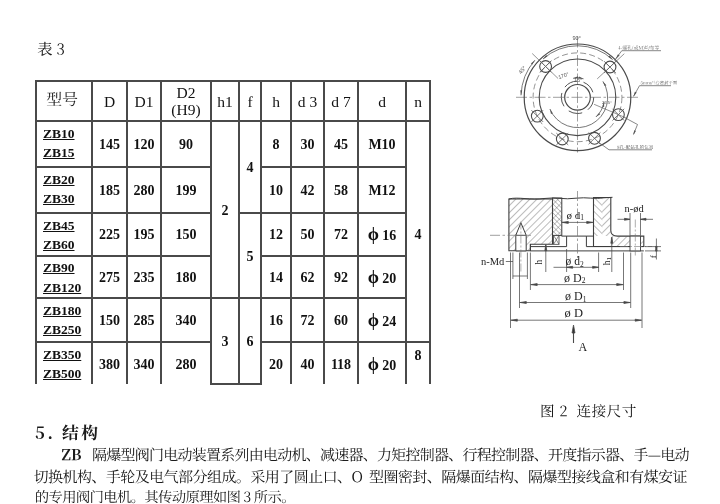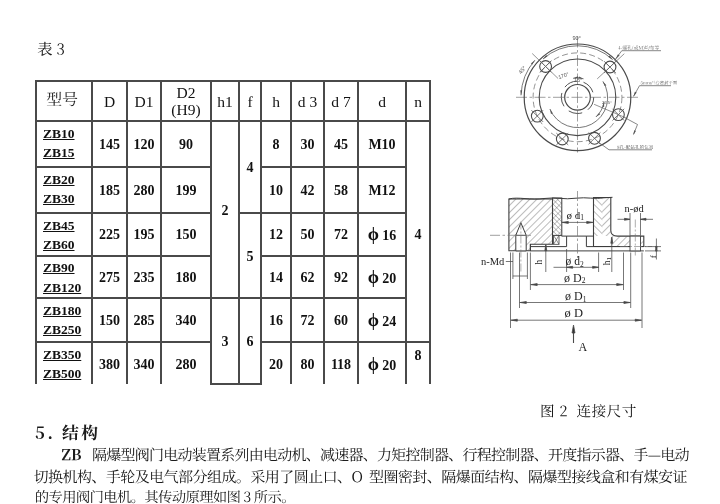--- a/index.html
+++ b/index.html
@@ -106,21 +106,21 @@
           <td>60</td>
           <td><span class="ph">ϕ</span> 24</td>
 </tr>
 
 <tr class="last" style="height:42px">
 <td class="mod">ZB350<br>ZB500</td>
           <td>380</td>
           <td>340</td>
           <td>280</td>
           <td>20</td>
-          <td>80</td>
+          <td>40</td>
           <td>118</td>
           <td><span class="ph">ϕ</span> 20</td>
           <td style="vertical-align:top;padding-top:2.5px">8</td>
 </tr>
 </tbody>
     </table>
 
 <svg id="dw" width="720" height="504" viewBox="0 0 720 504">
 
 <g stroke-linecap="butt">

